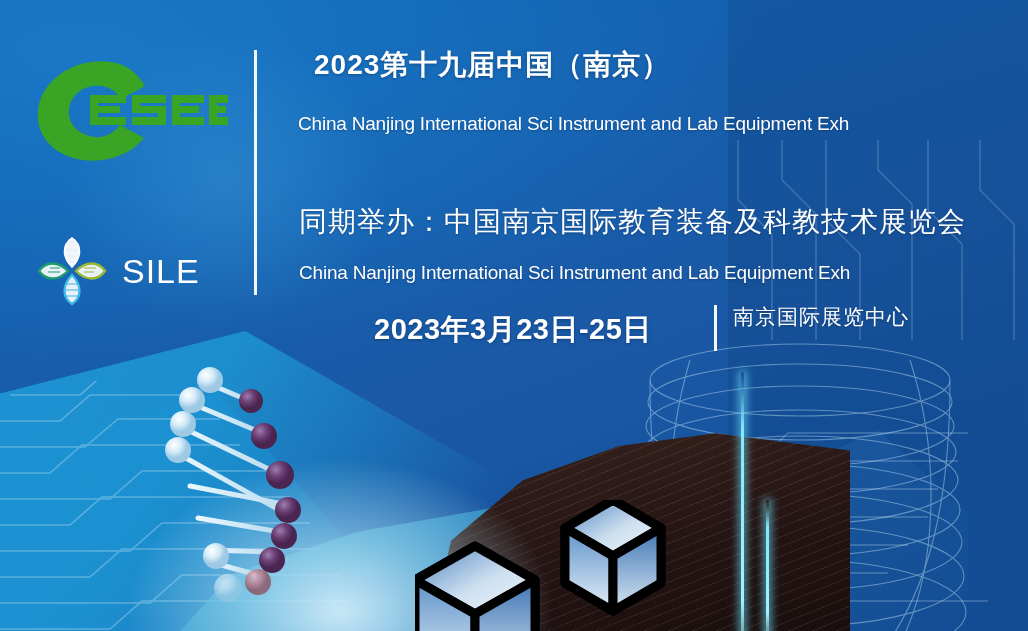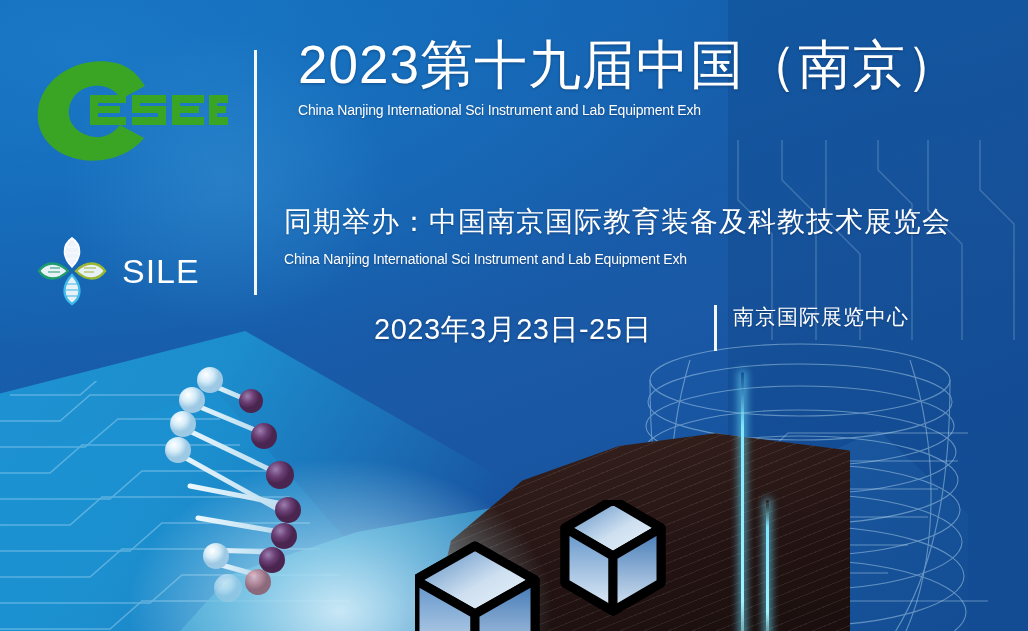--- a/index.html
+++ b/index.html
@@ -96,40 +96,41 @@
     background:#ffffff;opacity:.95;
   }
   .divider-venue{
     position:absolute;left:714px;top:305px;width:3px;height:46px;
     background:#ffffff;opacity:.95;
   }
 
   
   .title-block{position:absolute;left:298px;top:38px;width:700px;}
   .title-line{
-    color:#ffffff;font-size:53px;line-height:53px;font-weight:normal;
+    color:#ffffff;font-size:28px;line-height:53px;font-weight:bold;
     letter-spacing:1px;white-space:nowrap;
     text-shadow:0 1px 3px rgba(0,20,50,.35);
+    margin-left:16px;
   }
   .subtitle-en{
-    color:#ffffff;font-size:14px;line-height:30px;font-weight:normal;
-    letter-spacing:-0.2px;white-space:nowrap;margin-top:4px;
+    color:#ffffff;font-size:19px;line-height:30px;font-weight:normal;
+    letter-spacing:-0.2px;white-space:nowrap;margin-top:18px;
     text-shadow:0 1px 2px rgba(0,20,50,.3);
   }
   .concurrent{
-    position:absolute;left:284px;top:204px;width:710px;
+    position:absolute;left:299px;top:204px;width:710px;
   }
   .concurrent-cn{
     color:#ffffff;font-size:28px;line-height:36px;font-weight:normal;
     letter-spacing:1px;white-space:nowrap;
     text-shadow:0 1px 2px rgba(0,20,50,.3);
   }
   .date-text{
     position:absolute;left:374px;top:310px;
-    color:#ffffff;font-size:29px;font-weight:normal;letter-spacing:0.5px;
+    color:#ffffff;font-size:29px;font-weight:bold;letter-spacing:0.5px;
     white-space:nowrap;text-shadow:0 1px 3px rgba(0,20,50,.35);
   }
   .venue-block{position:absolute;left:733px;top:302px;}
   .venue-line{
     color:#ffffff;font-size:21px;line-height:30px;letter-spacing:1px;
     white-space:nowrap;text-shadow:0 1px 2px rgba(0,20,50,.3);
   }
 
   
   .dna{position:absolute;left:150px;top:360px;width:190px;height:265px;}

